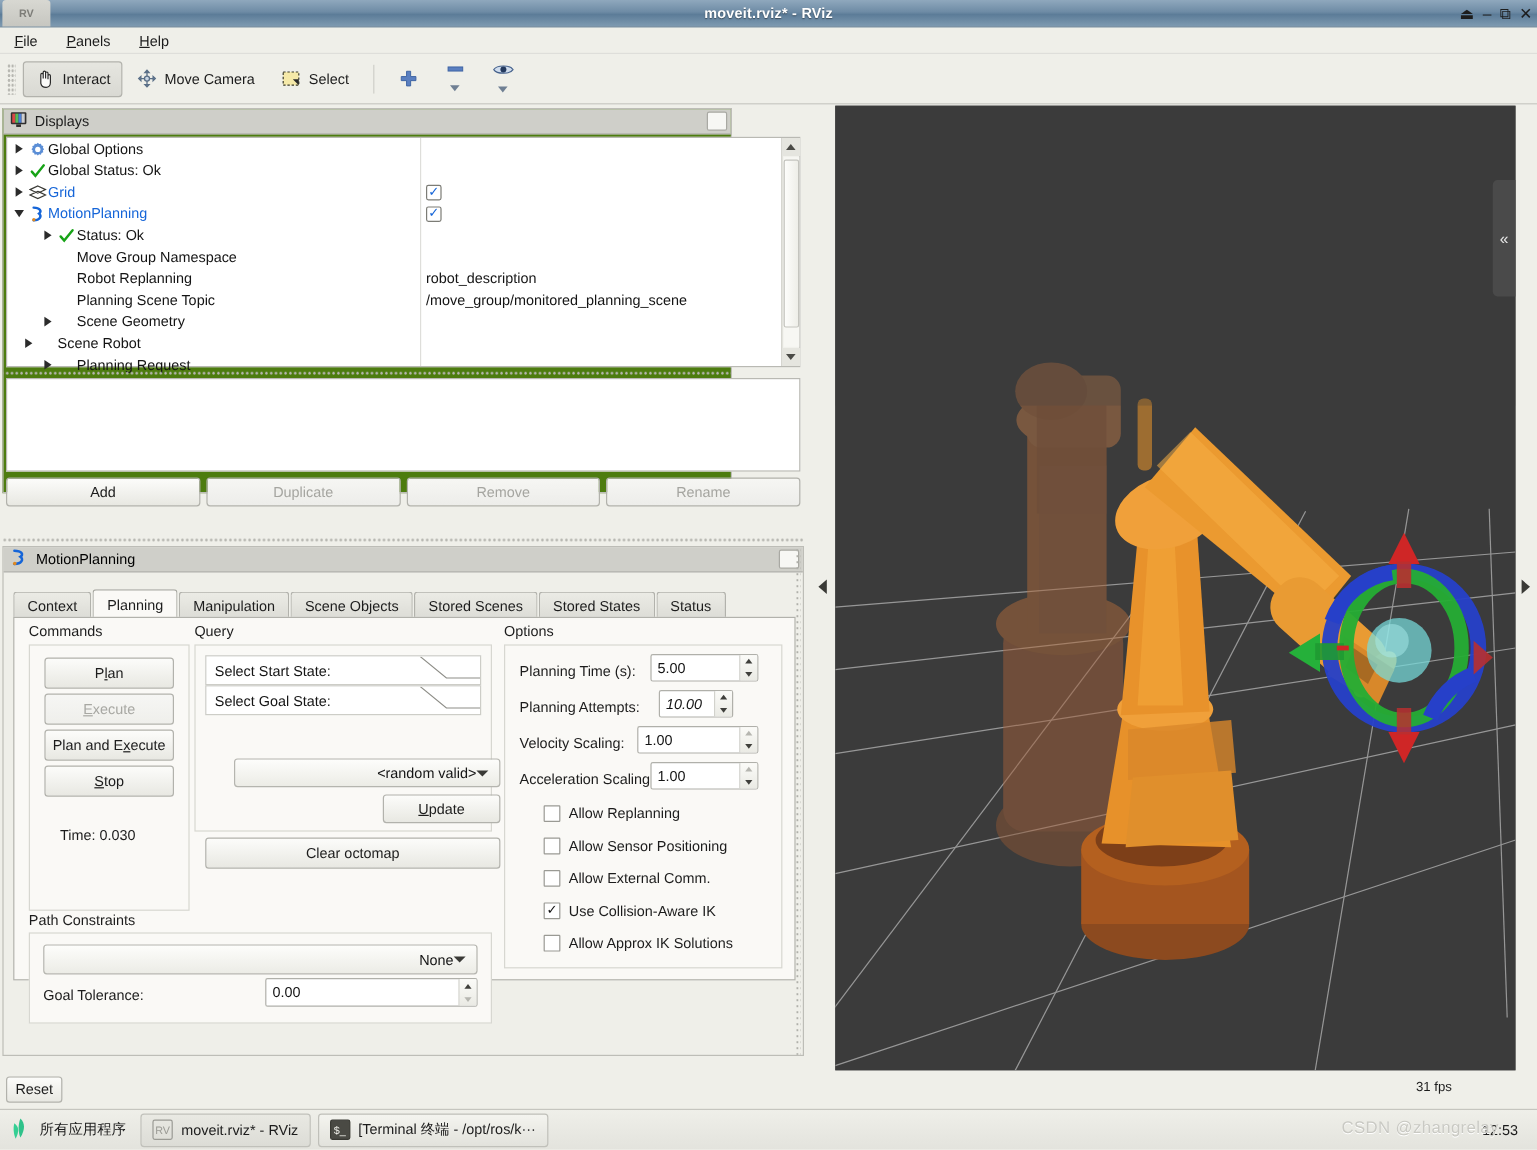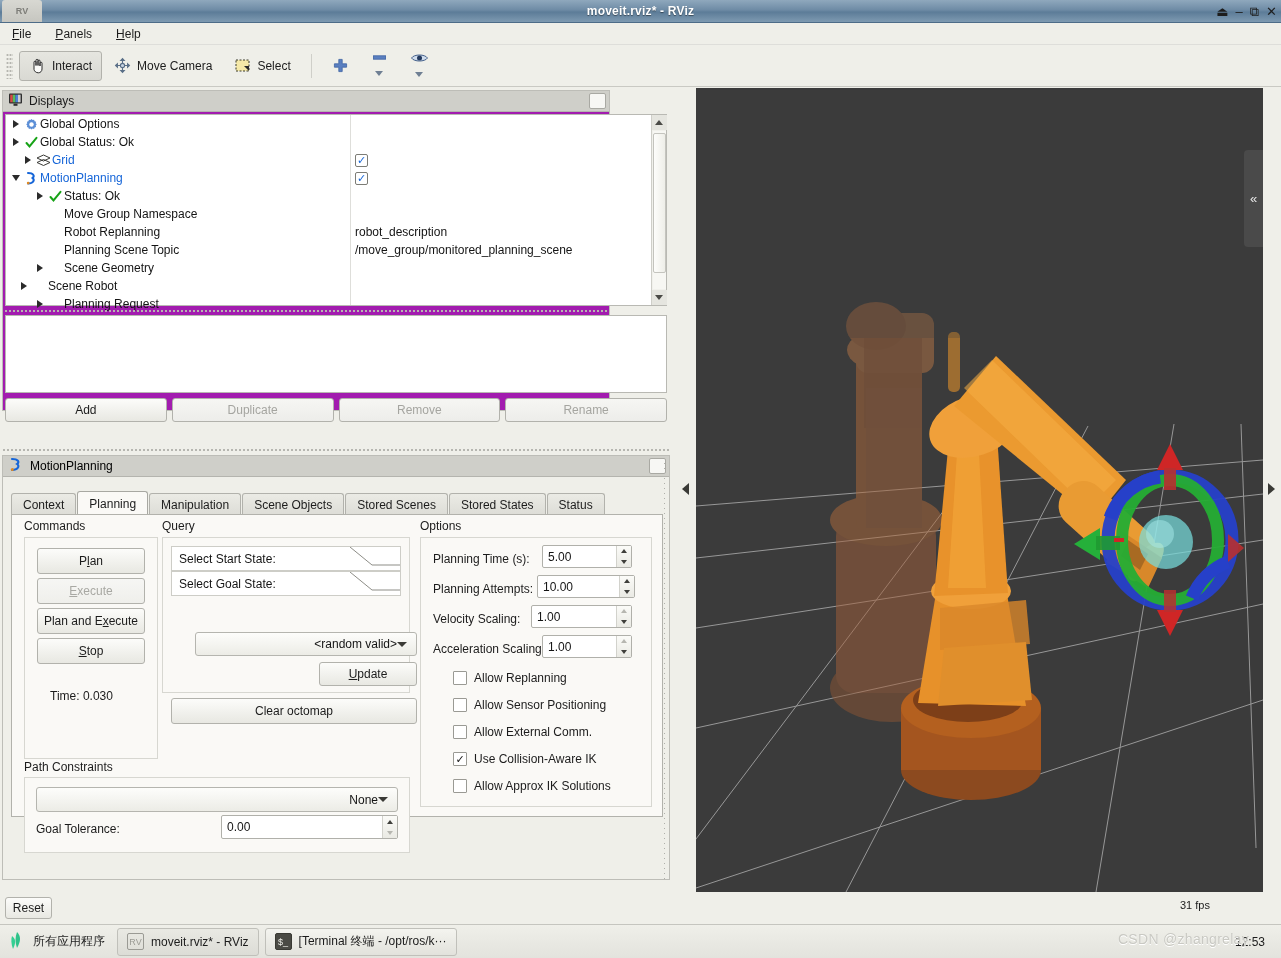--- a/index.html
+++ b/index.html
@@ -65,21 +65,21 @@
   }
   .tbtn.active { background:linear-gradient(to bottom,#e6e6e0,#d9d9d3); border-color:#b2b2ac; }
   .tsep { width:1px; height:24px; background:#cfcfc9; margin:0 8px; }
   .ticon { display:flex; align-items:center; }
   .tdrop { display:flex; flex-direction:column; align-items:center; }
   .caret-sm { width:0;height:0;border-left:4px solid transparent;border-right:4px solid transparent;border-top:5px solid #6f7f93; margin-top:2px;}
 
   
   .panel-displays {
     position:absolute; left:2px; top:90px; width:608px; height:321px;
-    background:#a21caf; border:1px solid #bdbdb7;
+    background:#4d7c0f; border:1px solid #bdbdb7;
   }
   .panel-head {
     height:21px; background:#cfcfc9; border-bottom:1px solid #b4b4ae;
     display:flex; align-items:center; padding-left:5px; gap:6px;
     font-size:12px; color:#1c1c1c;
   }
   .panel-head .ph-box {
     margin-left:auto; margin-right:3px; width:17px; height:16px;
     background:#f7f7f4; border:1px solid #a9a9a3; border-radius:2px;
   }
@@ -355,21 +355,21 @@
             <span class="tw">
               <i class="arrow-r"></i>
             </span>
             <span class="ticon-sm">
               <svg width="13" height="13" viewBox="0 0 13 13">
                 <path d="M1.5 7 L4.5 10.5 L11.5 1.8" fill="none" stroke="#17a317" stroke-width="2" stroke-linecap="round"></path>
               </svg>
             </span>
             <span class="tlabel">Global Status: Ok</span>
           </div>
-          <div class="trow" style="padding-left: 3px; margin-left: 12px;">
+          <div class="trow" style="padding-left: 3px;">
             <span class="tw">
               <i class="arrow-r"></i>
             </span>
             <span class="ticon-sm">
               <svg width="15" height="13" viewBox="0 0 15 13">
                 <path d="M7.5 1 L14 4 L7.5 7 L1 4 Z M7.5 5.5 L14 8.5 L7.5 11.5 L1 8.5 Z" fill="none" stroke="#3a3a36" stroke-width="1"></path>
               </svg>
             </span>
             <span class="tlabel link">Grid</span>
           </div>
@@ -550,21 +550,21 @@
           <span class="sb">
               <i class="tri-u2"></i>
             </span>
           <span class="sb">
               <i class="tri-d2"></i>
             </span>
         </span>
       </div>
 
       <div class="olabel" style="left:421px; top:67px;">Planning Attempts:</div>
-      <div class="spin" style="left:525px; top:60px; width:98px; height:23px;">
+      <div class="spin" style="left:537px; top:60px; width:62px; height:23px;font-style:italic;">
         <span class="sv">10.00</span>
         <span class="sbtns">
           <span class="sb">
               <i class="tri-u2"></i>
             </span>
           <span class="sb">
               <i class="tri-d2"></i>
             </span>
         </span>
       </div>

